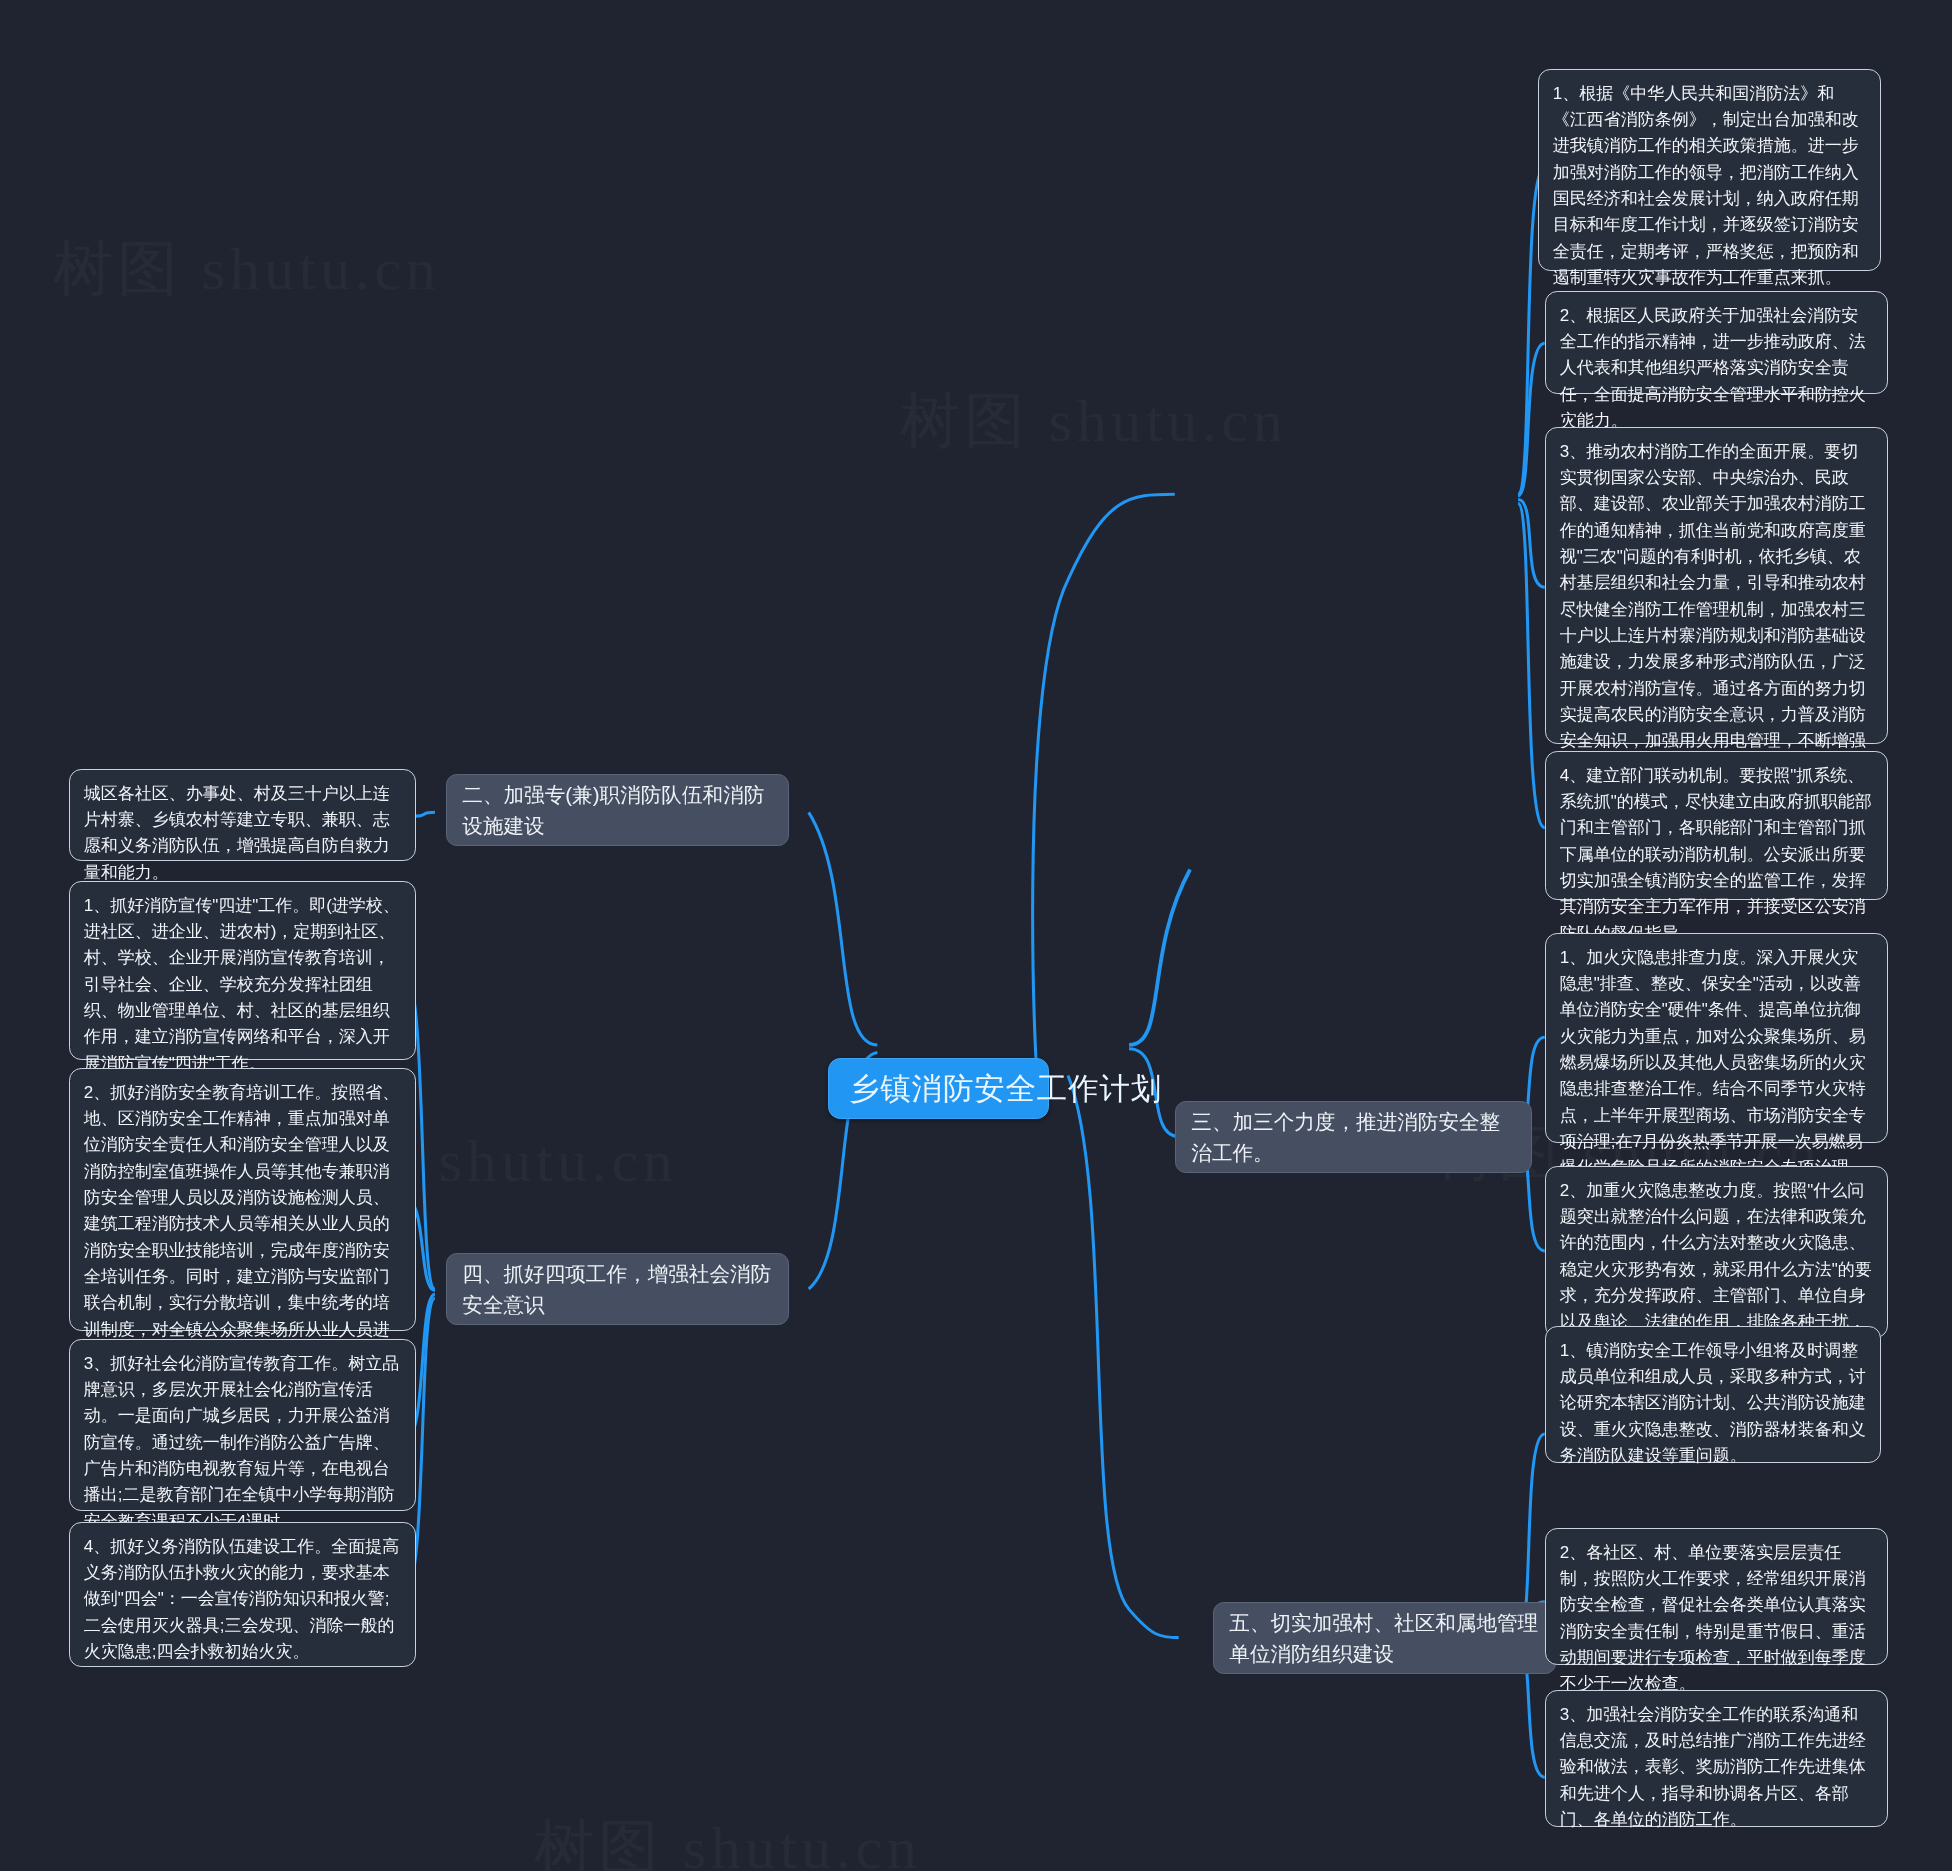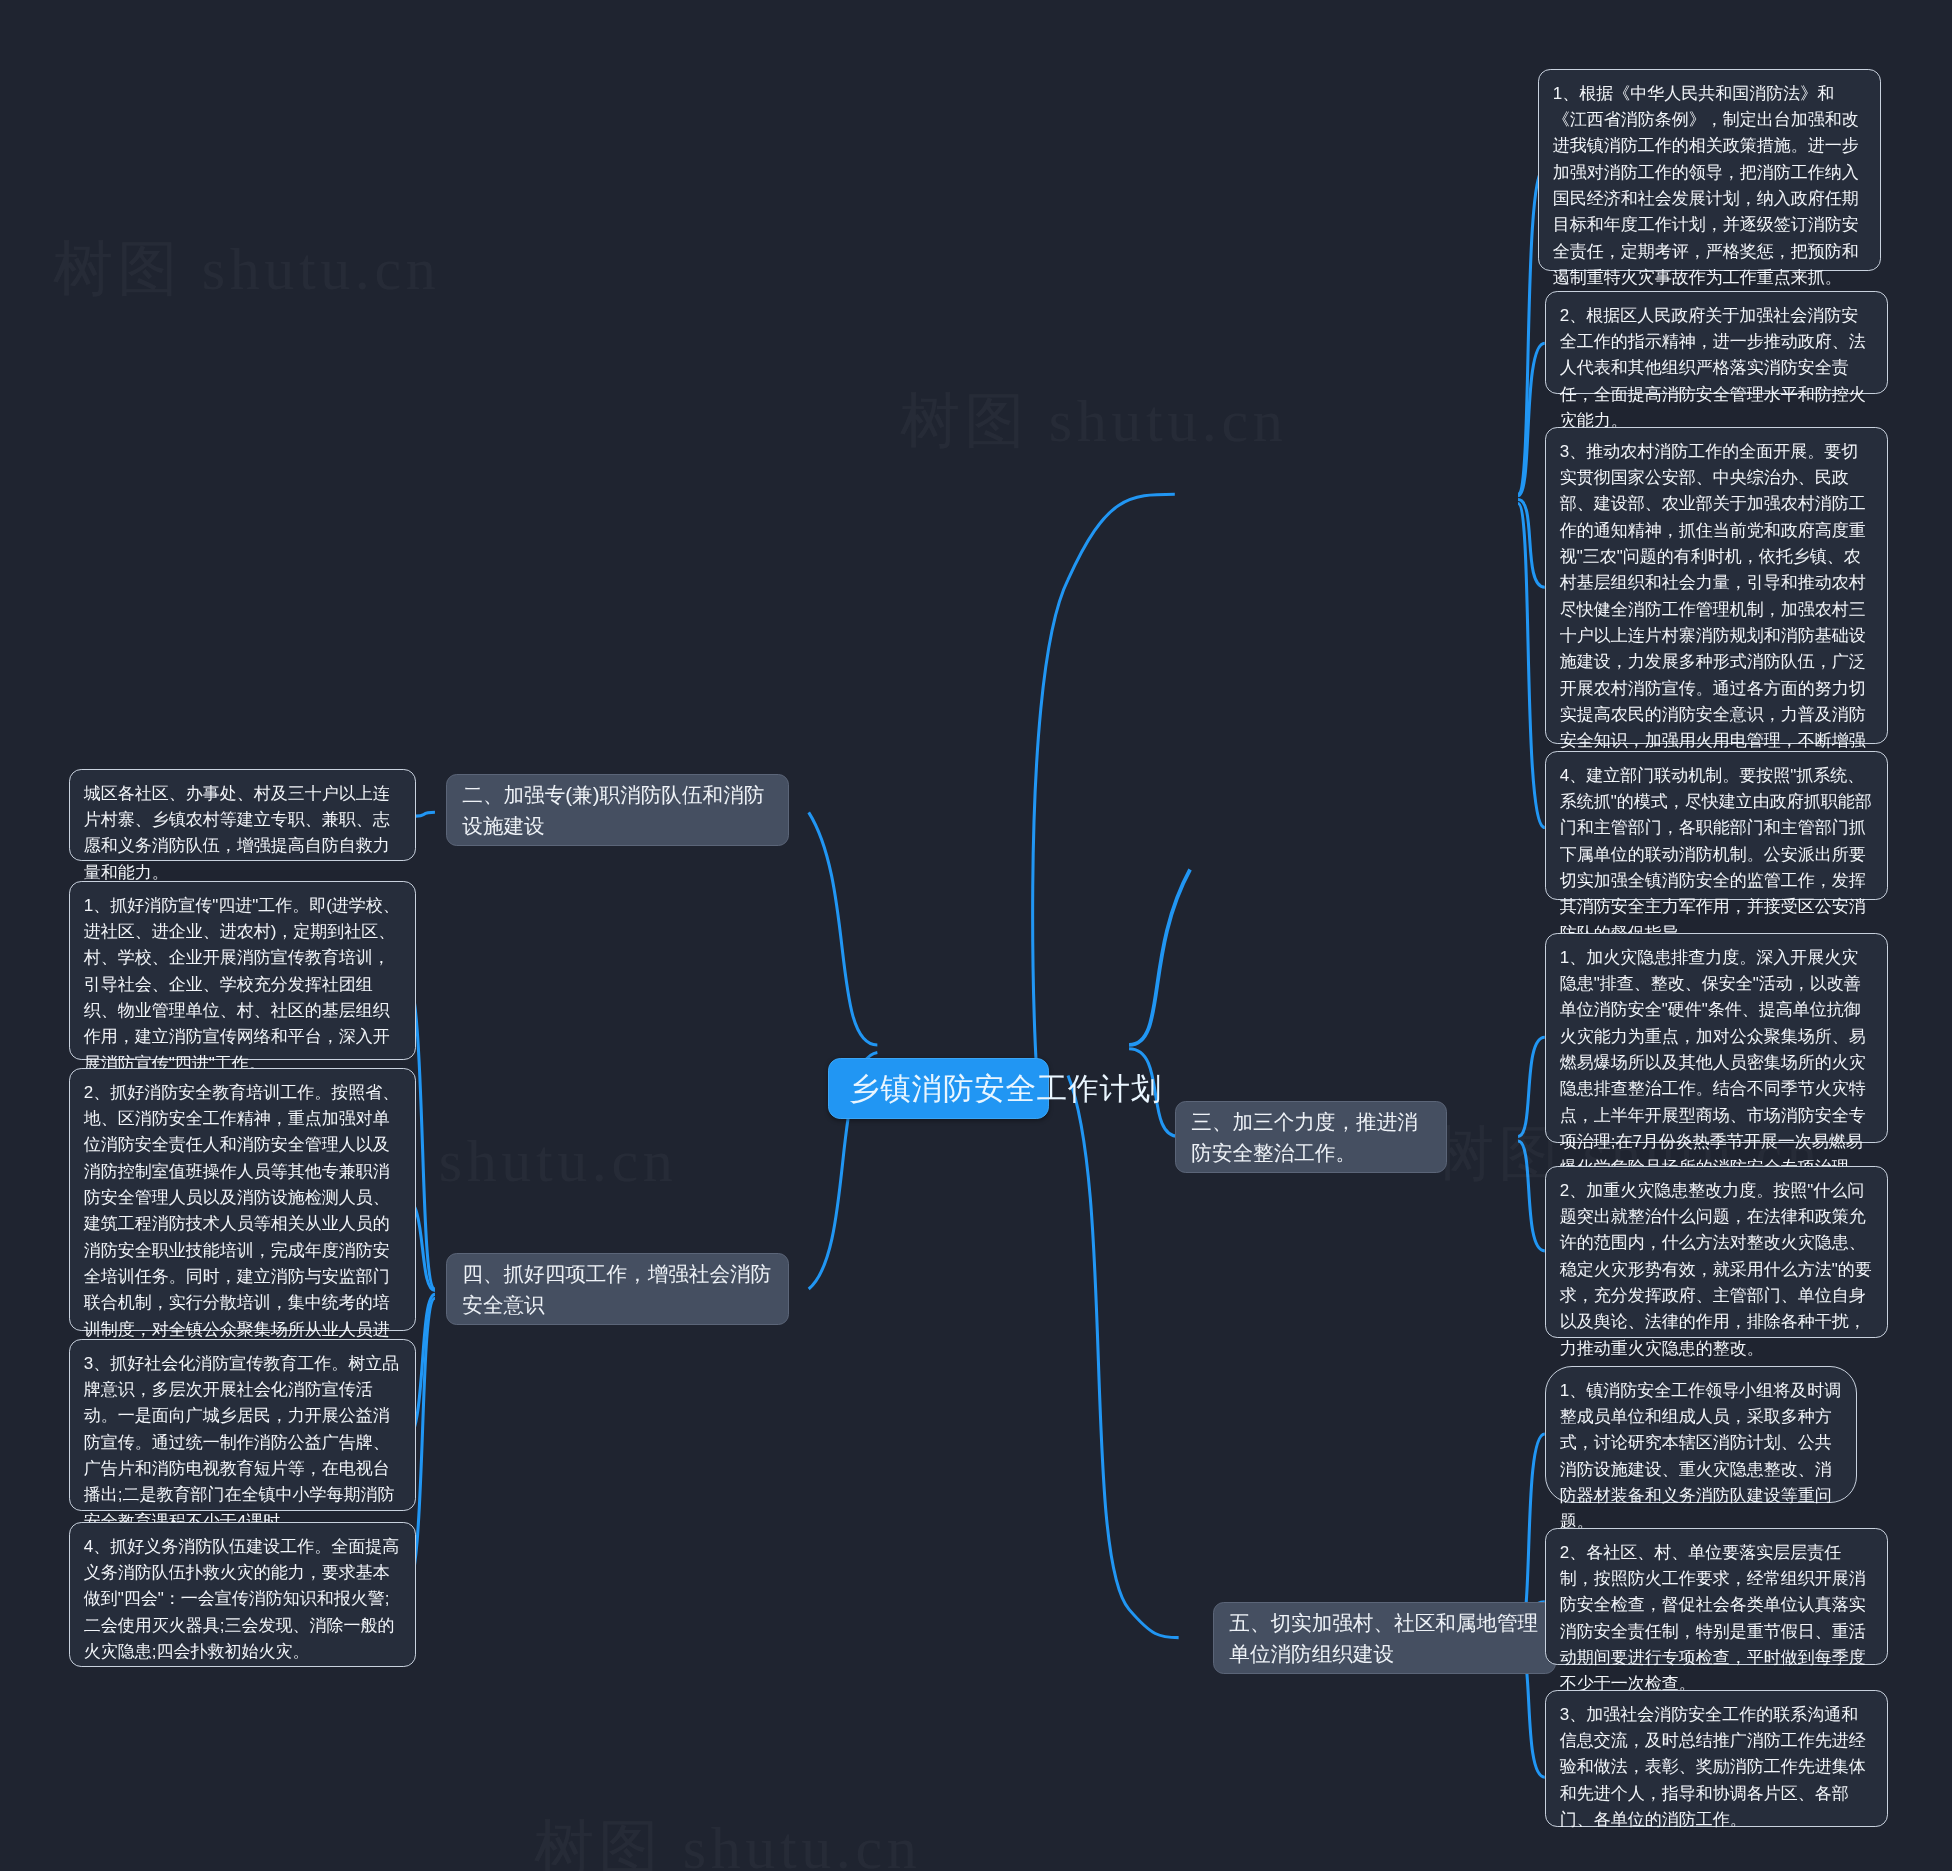--- a/index.html
+++ b/index.html
@@ -156,21 +156,21 @@
     <span class="node-text">4、建立部门联动机制。要按照"抓系统、系统抓"的模式，尽快建立由政府抓职能部门和主管部门，各职能部门和主管部门抓下属单位的联动消防机制。公安派出所要切实加强全镇消防安全的监管工作，发挥其消防安全主力军作用，并接受区公安消防队的督促指导。</span>
   </div>
 
   <div class="node branch" style="left:446px; top:774px; width:343px; height:72px;">
     <span class="node-text">二、加强专(兼)职消防队伍和消防设施建设</span>
   </div>
   <div class="node leaf" style="left:69px; top:769px; width:347px; height:92px;">
     <span class="node-text">城区各社区、办事处、村及三十户以上连片村寨、乡镇农村等建立专职、兼职、志愿和义务消防队伍，增强提高自防自救力量和能力。</span>
   </div>
 
-  <div class="node branch" style="left:1175px; top:1101px; width:272px; height:72px;">
+  <div class="node branch" style="left:1175px; top:1101px; width:357px; height:72px;">
     <span class="node-text">三、加三个力度，推进消防安全整治工作。</span>
   </div>
   <div class="node leaf" style="left:1545px; top:933px; width:343px; height:210px;">
     <span class="node-text">1、加火灾隐患排查力度。深入开展火灾隐患"排查、整改、保安全"活动，以改善单位消防安全"硬件"条件、提高单位抗御火灾能力为重点，加对公众聚集场所、易燃易爆场所以及其他人员密集场所的火灾隐患排查整治工作。结合不同季节火灾特点，上半年开展型商场、市场消防安全专项治理;在7月份炎热季节开展一次易燃易爆化学危险品场所的消防安全专项治理。</span>
   </div>
   <div class="node leaf" style="left:1545px; top:1166px; width:343px; height:172px;">
     <span class="node-text">2、加重火灾隐患整改力度。按照"什么问题突出就整治什么问题，在法律和政策允许的范围内，什么方法对整改火灾隐患、稳定火灾形势有效，就采用什么方法"的要求，充分发挥政府、主管部门、单位自身以及舆论、法律的作用，排除各种干扰，力推动重火灾隐患的整改。</span>
   </div>
 
   <div class="node branch" style="left:446px; top:1253px; width:343px; height:72px;">
@@ -185,21 +185,21 @@
   <div class="node leaf" style="left:69px; top:1339px; width:347px; height:172px;">
     <span class="node-text">3、抓好社会化消防宣传教育工作。树立品牌意识，多层次开展社会化消防宣传活动。一是面向广城乡居民，力开展公益消防宣传。通过统一制作消防公益广告牌、广告片和消防电视教育短片等，在电视台播出;二是教育部门在全镇中小学每期消防安全教育课程不少于4课时。</span>
   </div>
   <div class="node leaf" style="left:69px; top:1522px; width:347px; height:145px;">
     <span class="node-text">4、抓好义务消防队伍建设工作。全面提高义务消防队伍扑救火灾的能力，要求基本做到"四会"：一会宣传消防知识和报火警;二会使用灭火器具;三会发现、消除一般的火灾隐患;四会扑救初始火灾。</span>
   </div>
 
   <div class="node branch" style="left:1213px; top:1602px; width:343px; height:72px;">
     <span class="node-text">五、切实加强村、社区和属地管理单位消防组织建设</span>
   </div>
-  <div class="node leaf" style="left:1545px; top:1366px; width:312px; height:137px;border-radius:27px;">
+  <div class="node leaf" style="left:1545px; top:1326px; width:336px; height:137px;">
     <span class="node-text">1、镇消防安全工作领导小组将及时调整成员单位和组成人员，采取多种方式，讨论研究本辖区消防计划、公共消防设施建设、重火灾隐患整改、消防器材装备和义务消防队建设等重问题。</span>
   </div>
   <div class="node leaf" style="left:1545px; top:1528px; width:343px; height:137px;">
     <span class="node-text">2、各社区、村、单位要落实层层责任制，按照防火工作要求，经常组织开展消防安全检查，督促社会各类单位认真落实消防安全责任制，特别是重节假日、重活动期间要进行专项检查，平时做到每季度不少于一次检查。</span>
   </div>
   <div class="node leaf" style="left:1545px; top:1690px; width:343px; height:137px;">
     <span class="node-text">3、加强社会消防安全工作的联系沟通和信息交流，及时总结推广消防工作先进经验和做法，表彰、奖励消防工作先进集体和先进个人，指导和协调各片区、各部门、各单位的消防工作。</span>
   </div>
 
 </div>

